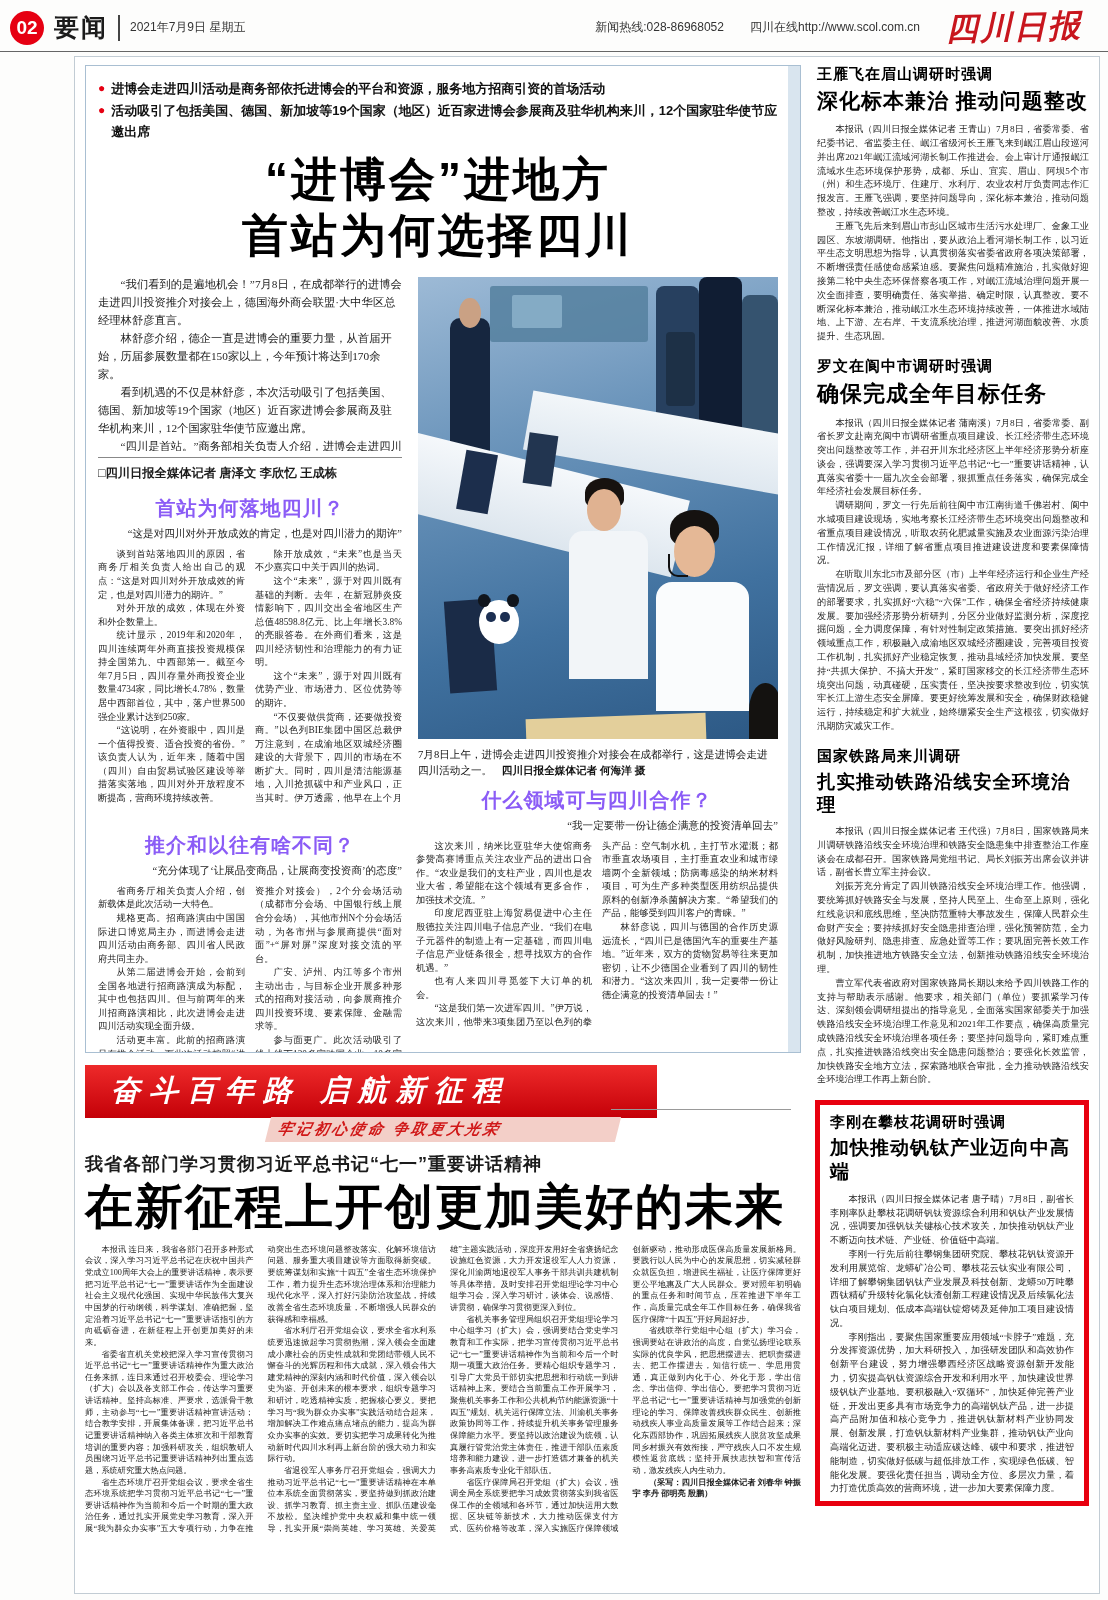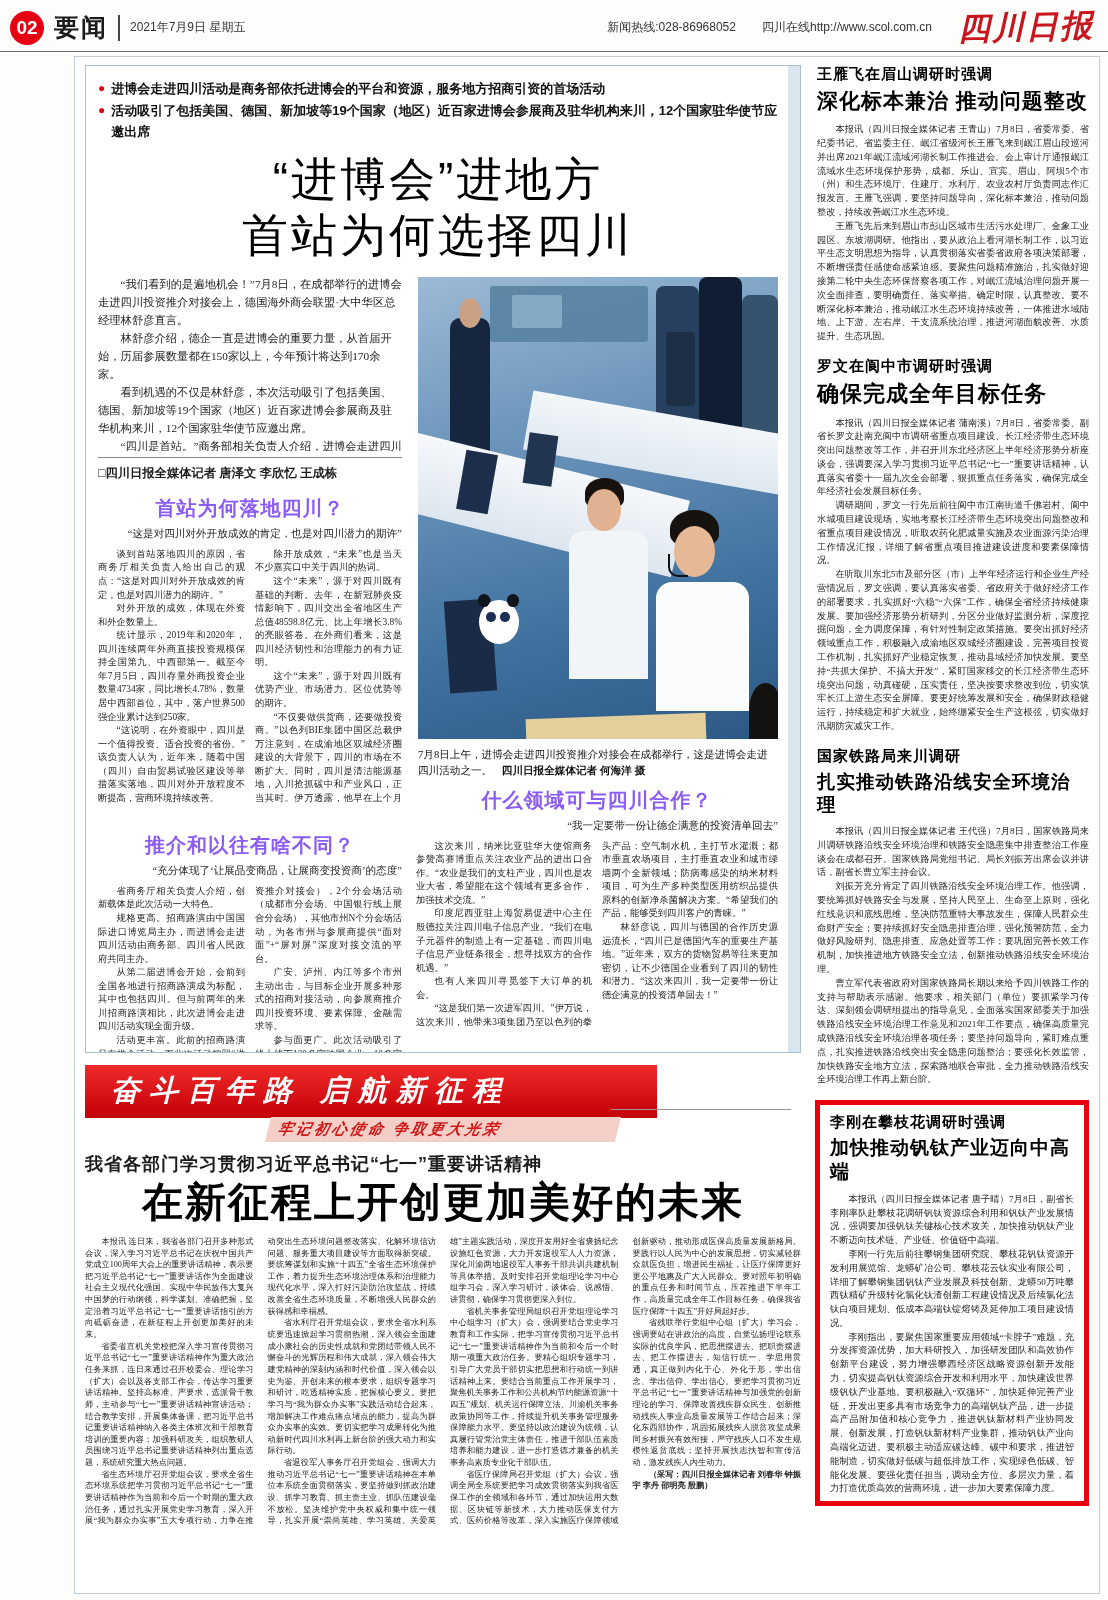--- a/index.html
+++ b/index.html
@@ -1,42 +1,42 @@
 <!DOCTYPE html>
 <html lang="zh"><head>
 <meta charset="utf-8">
 <title>四川日报 要闻 02</title>
 <style>
   html,body{margin:0;padding:0;background:#e9e9e9;}
   .page{position:relative;width:1108px;height:1600px;background:#fdfdfc;overflow:hidden;
         font-family:"Liberation Sans","DejaVu Sans",sans-serif;color:#1b1b1b;}
   
   .masthead{position:absolute;left:0;top:0;width:1108px;height:52px;display:flex;align-items:center;
-            gap:10px;padding:4px 14px 0 10px;box-sizing:border-box;border-bottom:1px solid #666;}
+            gap:10px;padding:4px 26px 0 10px;box-sizing:border-box;border-bottom:1px solid #666;}
   .badge{width:34px;height:34px;border-radius:50%;background:#e60012;color:#fff;font-weight:bold;
          font-size:19px;display:flex;align-items:center;justify-content:center;flex:none;}
   .section-name{font-size:25px;font-weight:bold;letter-spacing:2px;}
   .vline{width:2px;height:26px;background:#444;}
   .mdate{font-size:12px;color:#333;}
   .mspacer{flex:1;}
   .mright{font-size:12px;color:#333;margin-right:16px;}
   .brand{font-family:"DejaVu Serif","Liberation Serif",serif;font-style:italic;font-weight:bold;
          font-size:32px;color:#c8161e;letter-spacing:2px;transform:rotate(-1.5deg);}
   
   .frame{position:absolute;left:74px;top:56px;width:1026px;height:1538px;border:1px solid #c2ccd4;
          box-sizing:border-box;background:#fff;padding:8px 10px;display:flex;gap:16px;overflow:hidden;}
   .main-col{width:716px;flex:none;}
   .side-col{flex:1;min-width:0;display:flex;flex-direction:column;}
   
   .top-box{position:relative;border:1px solid #a9bfd2;box-sizing:border-box;height:988px;
            padding:12px 22px 0 12px;overflow:hidden;}
   .top-box .blue-strip{position:absolute;top:0;right:0;width:12px;height:100%;background:#d9e5ef;}
   .bullet-line{display:flex;gap:6px;font-size:13px;font-weight:bold;line-height:1.65;color:#111;}
   .bullet-dot{color:#e60012;font-size:12px;line-height:1.8;}
-  .big-headline{text-align:center;font-size:46px;font-weight:400;line-height:1.2;letter-spacing:3px;
+  .big-headline{text-align:center;font-size:46px;font-weight:700;line-height:1.2;letter-spacing:3px;
                 margin:10px 0 12px;color:#000;}
   .cols{display:flex;gap:14px;height:792px;overflow:hidden;}
   .lede-col{width:304px;flex:none;}
   .photo-col{flex:1;min-width:0;}
   .intro{height:176px;overflow:hidden;font-family:"Liberation Serif","DejaVu Serif",serif;
          font-size:11.3px;line-height:1.6;color:#222;}
   .intro p,.sec-body p,.sbody p,.bottom-body p{margin:0;text-indent:2em;}
   .byline{border-top:1px solid #888;margin-top:6px;padding-top:7px;font-weight:bold;font-size:12.3px;height:22px;}
   .section{margin-top:8px;}
   .sec-title{text-align:center;font-size:20px;font-weight:900;letter-spacing:1px;color:#8b5cf6;}
@@ -82,21 +82,21 @@
   .caption .credit{font-family:"Liberation Sans",sans-serif;font-weight:bold;padding-left:7px;}
   
   .banner{text-align:left;margin-top:12px;position:relative;}
   .ribbon{display:inline-block;min-width:520px;background:linear-gradient(180deg,#ee2a2a,#c40008);
           color:#fff;font-family:"DejaVu Serif","Liberation Serif",serif;font-style:italic;font-weight:bold;
           font-size:29px;letter-spacing:9px;padding:6px 26px 7px;}
   .ribbon-line{position:absolute;right:10px;top:44px;width:180px;border-top:1px solid #999;}
   .ribbon-sub{width:330px;margin:-1px auto 0;background:#f3cfc8;color:#d01818;transform:skewX(-14deg);
               font-style:italic;font-weight:bold;font-size:15px;letter-spacing:3px;padding:3px 10px;}
   .bkicker{margin-top:10px;text-align:left;font-size:18px;font-weight:bold;letter-spacing:1px;}
-  .bheadline{text-align:center;font-size:41px;font-weight:900;letter-spacing:2px;line-height:1.12;margin-top:4px;color:#000;}
+  .bheadline{text-align:left;font-size:48px;font-weight:900;letter-spacing:2px;line-height:1.12;margin-top:4px;color:#000;}
   .bottom-body{margin-top:10px;height:296px;overflow:hidden;columns:4;column-gap:14px;
                font-family:"Liberation Serif","DejaVu Serif",serif;font-size:8.2px;line-height:1.42;
                text-align:justify;color:#222;}
   .bottom-credit{font-weight:bold;}
   
   .sart{margin-bottom:13px;}
   .kicker{font-size:15px;font-weight:bold;letter-spacing:1px;color:#000;}
   .shead{font-weight:900;margin:4px 0 9px;line-height:1.25;letter-spacing:1px;color:#000;}
   .shead.sz-a{font-size:21px;}
   .shead.sz-b{font-size:22px;}

